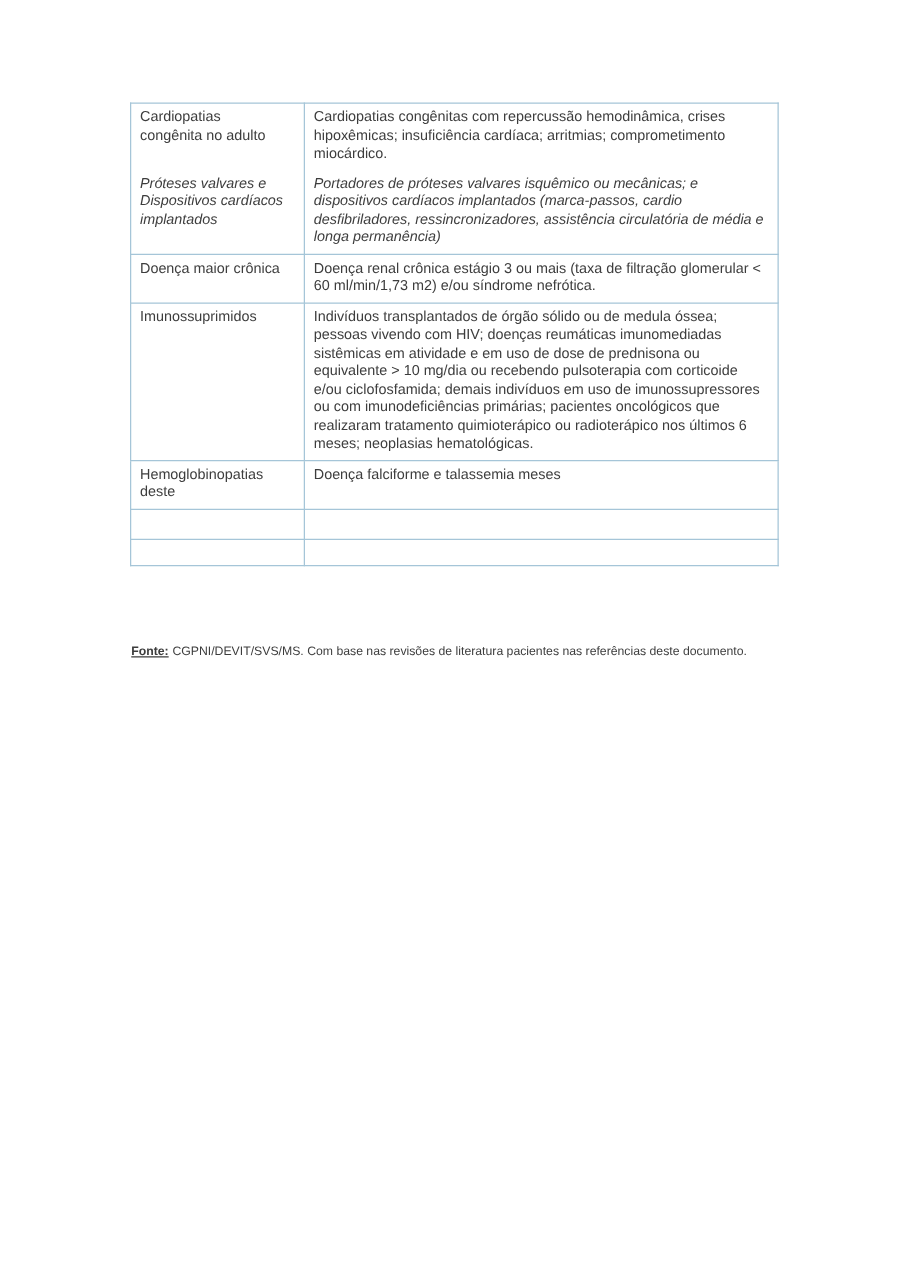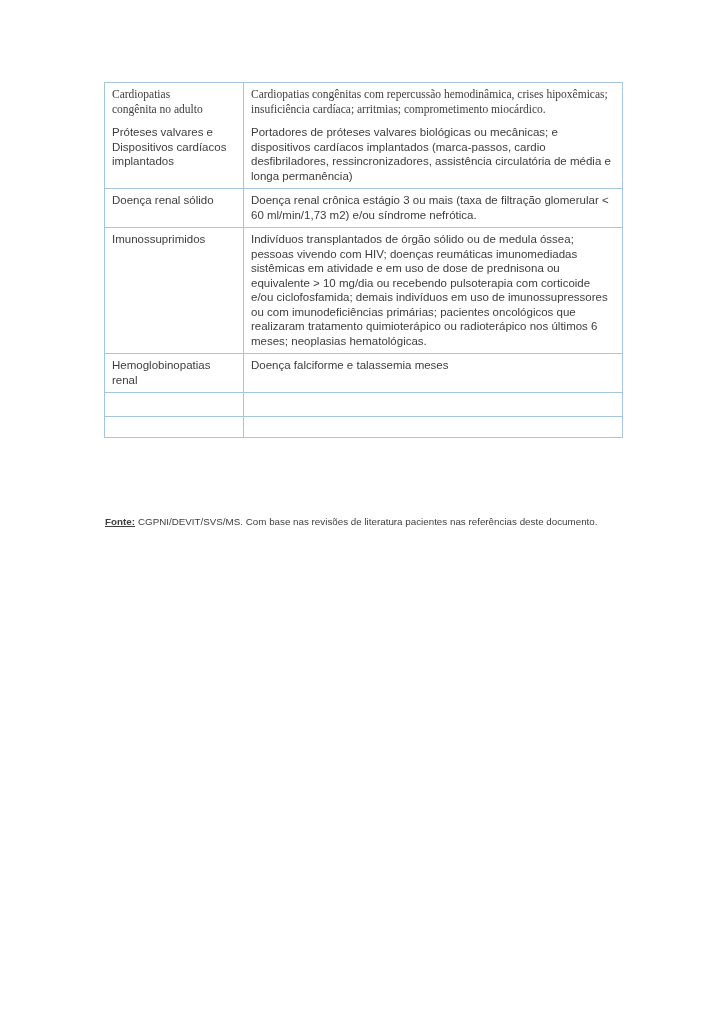--- a/index.html
+++ b/index.html
@@ -34,22 +34,22 @@
     vertical-align: top;
     padding: 4px 8px 5px 7px;
     font-size: 11.5px;
     line-height: 14.5px;
     color: #3d3d3d;
     word-wrap: break-word;
   }
   table.doc-table td.cond {
     white-space: pre-line;
   }
-  tr.merge-bottom td { border-bottom: none; font-family: Liberation Serif, serif; }
-  tr.merge-top td { border-top: none; }
+  tr.merge-bottom td { border-bottom: none; }
+  tr.merge-top td { border-top: none; font-style: italic; }
   tr.empty-tall td { height: 14px; }
   tr.empty-short td { height: 11px; }
   .source-note {
     position: absolute;
     left: 105px;
     top: 516px;
     width: 520px;
     font-size: 9.8px;
     line-height: 12px;
     color: #3d3d3d;
@@ -73,33 +73,33 @@
     <tbody>
       <tr class="merge-bottom">
         <td class="cond">Cardiopatias
 congênita no adulto</td>
         <td class="desc">Cardiopatias congênitas com repercussão hemodinâmica, crises hipoxêmicas; insuficiência cardíaca; arritmias; comprometimento miocárdico.</td>
       </tr>
       <tr class="merge-top">
         <td class="cond">Próteses valvares e
 Dispositivos cardíacos
 implantados</td>
-        <td class="desc">Portadores de próteses valvares biológicas ou mecânicas; e dispositivos cardíacos implantados (marca-passos, cardio desfibriladores, ressincronizadores, assistência circulatória de média e longa permanência)</td>
+        <td class="desc">Portadores de próteses valvares isquêmico ou mecânicas; e dispositivos cardíacos implantados (marca-passos, cardio desfibriladores, ressincronizadores, assistência circulatória de média e longa permanência)</td>
       </tr>
       <tr>
-        <td class="cond">Doença renal sólido</td>
+        <td class="cond">Doença maior crônica</td>
         <td class="desc">Doença renal crônica estágio 3 ou mais (taxa de filtração glomerular &lt; 60 ml/min/1,73 m2) e/ou síndrome nefrótica.</td>
       </tr>
       <tr>
         <td class="cond">Imunossuprimidos</td>
         <td class="desc">Indivíduos transplantados de órgão sólido ou de medula óssea; pessoas vivendo com HIV; doenças reumáticas imunomediadas sistêmicas em atividade e em uso de dose de prednisona ou equivalente &gt; 10 mg/dia ou recebendo pulsoterapia com corticoide e/ou ciclofosfamida; demais indivíduos em uso de imunossupressores ou com imunodeficiências primárias; pacientes oncológicos que realizaram tratamento quimioterápico ou radioterápico nos últimos 6 meses; neoplasias hematológicas.</td>
       </tr>
       <tr>
         <td class="cond">Hemoglobinopatias
-renal</td>
+deste</td>
         <td class="desc">Doença falciforme e talassemia meses</td>
       </tr>
       <tr class="empty-tall">
         <td class="cond"></td>
         <td class="desc"></td>
       </tr>
       <tr class="empty-short">
         <td class="cond"></td>
         <td class="desc"></td>
       </tr>

